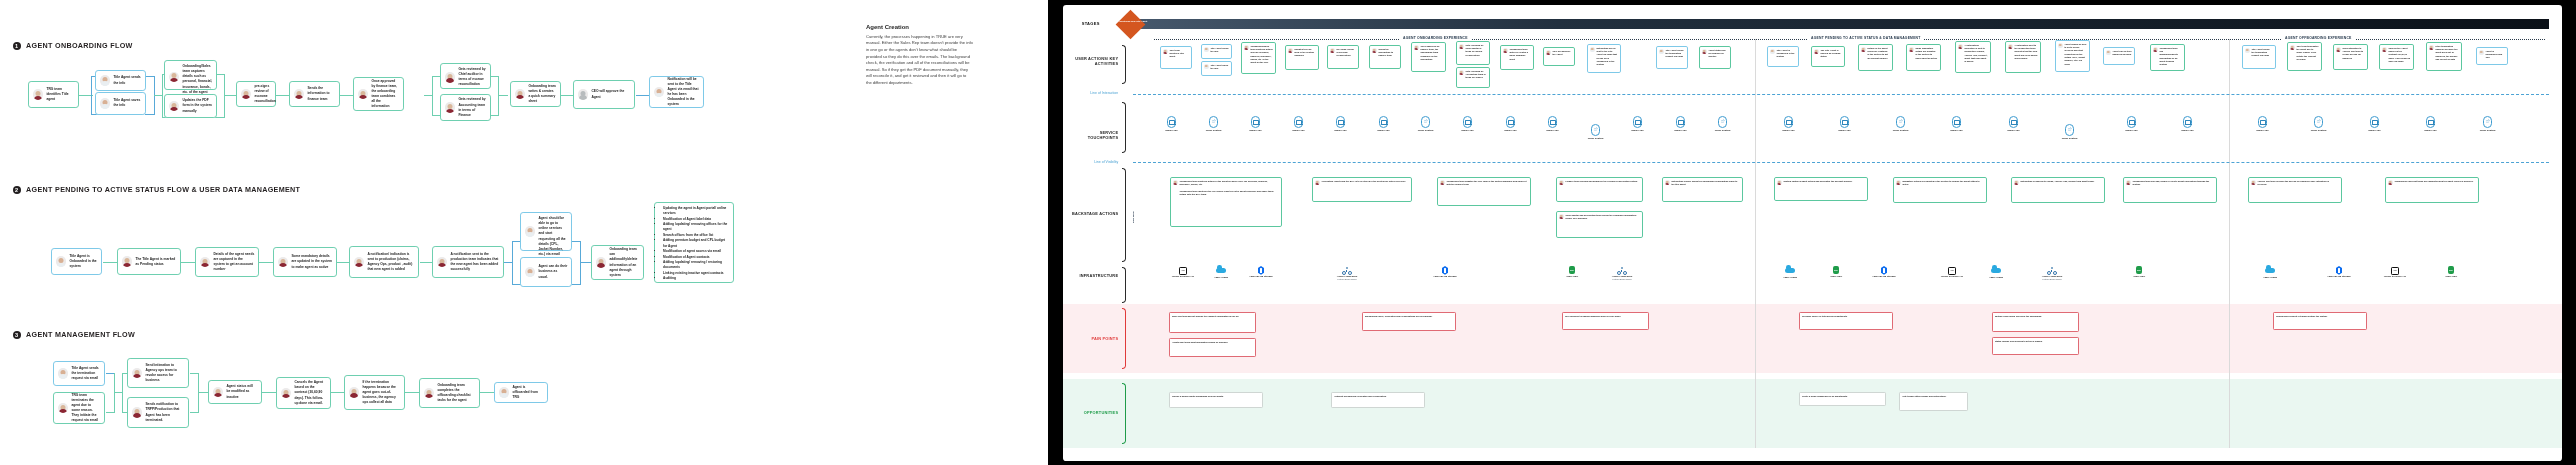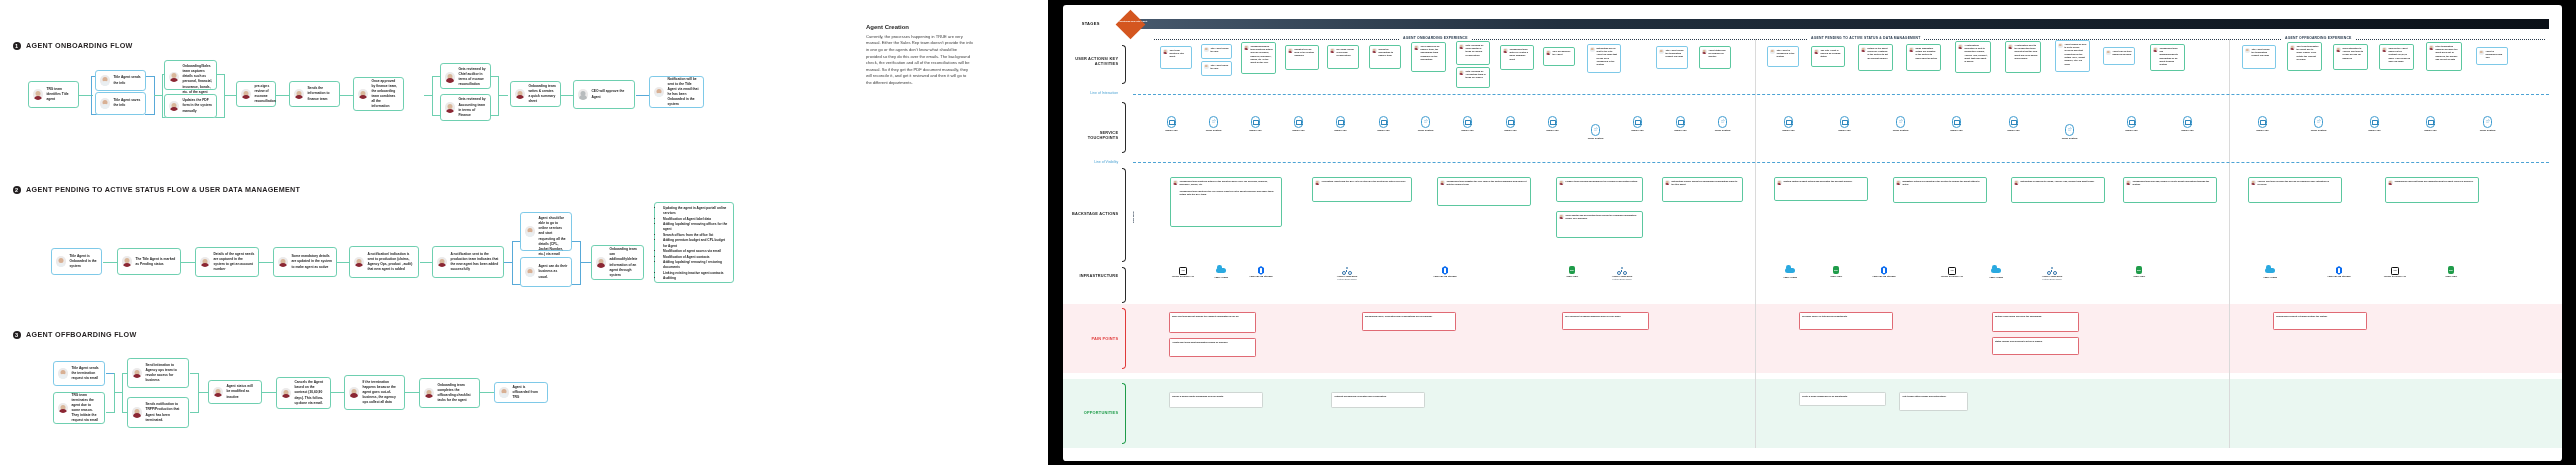--- a/index.html
+++ b/index.html
@@ -302,21 +302,21 @@
         <li>Modification of agent access via email</li>
         <li>Modification of Agent contacts</li>
         <li>Adding /updating/ removing / restoring documents</li>
         <li>Linking existing inactive agent contacts</li>
         <li>Auditing</li>
       </ul>
     </div>
 
     <div class="flow-head" style="left:12.5px; top:330px;">
       <span class="flow-num">3</span>
-      <span class="flow-title">AGENT OFFBOARDING FLOW</span>
+      <span class="flow-title">AGENT MANAGEMENT FLOW</span>
     </div>
 
     <div class="conn blue" style="left:106px; top:373px; width:8.7px;"></div>
     <div class="conn" style="left:106px; top:412px; width:8.7px;"></div>
     <div class="conn" style="left:114px; top:373px; width:0.6px; height:39px;"></div>
     <div class="conn" style="left:114px; top:392px; width:7.5px;"></div>
     <div class="conn" style="left:122px; top:373px; width:0.6px; height:39px;"></div>
     <div class="conn" style="left:122px; top:373px; width:7.5px;"></div>
     <div class="conn" style="left:122px; top:412px; width:7.5px;"></div>
     <div class="conn" style="left:190px; top:373px; width:8.7px;"></div>

